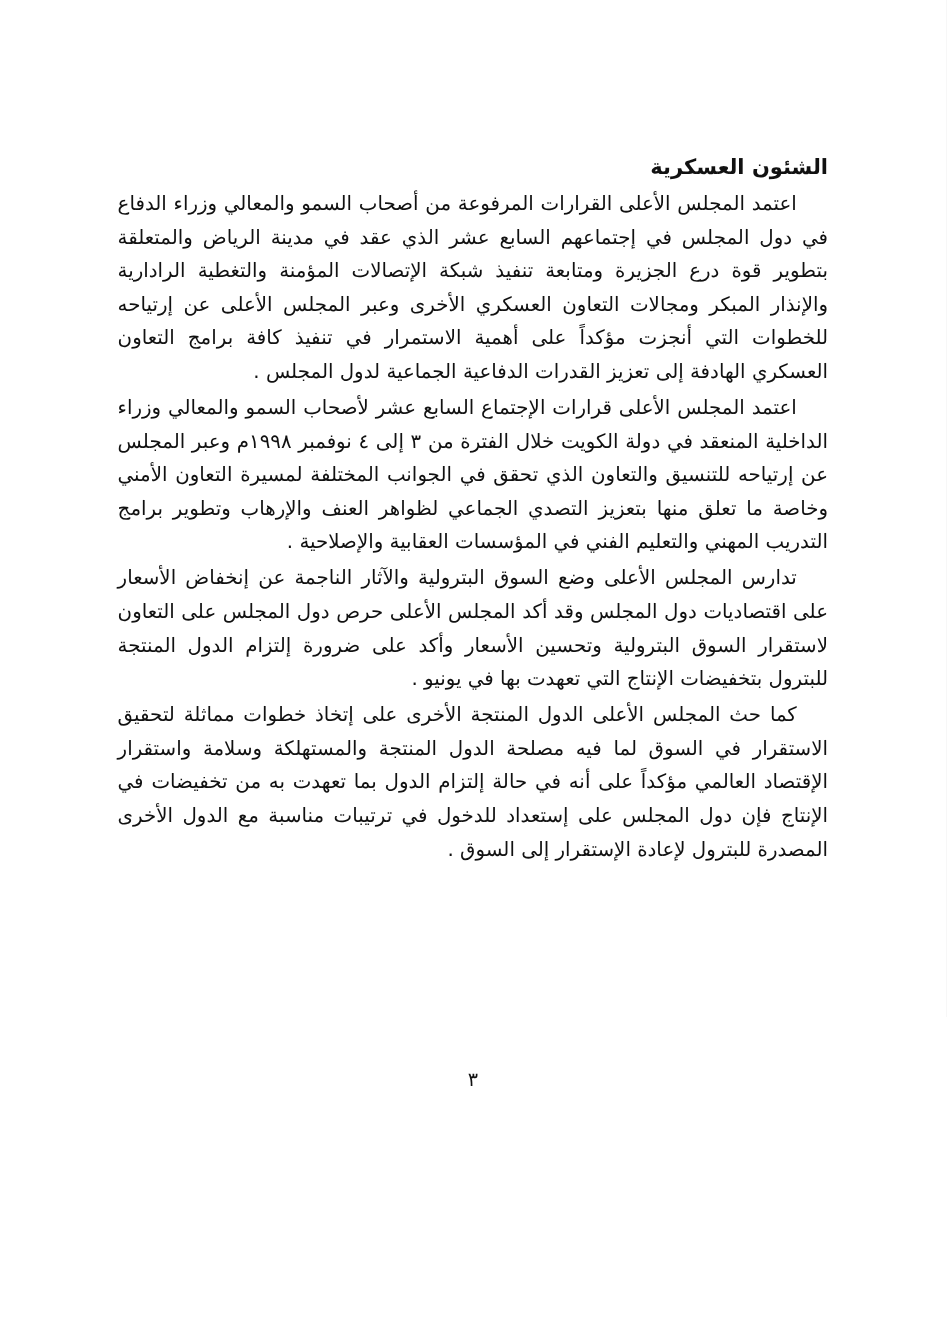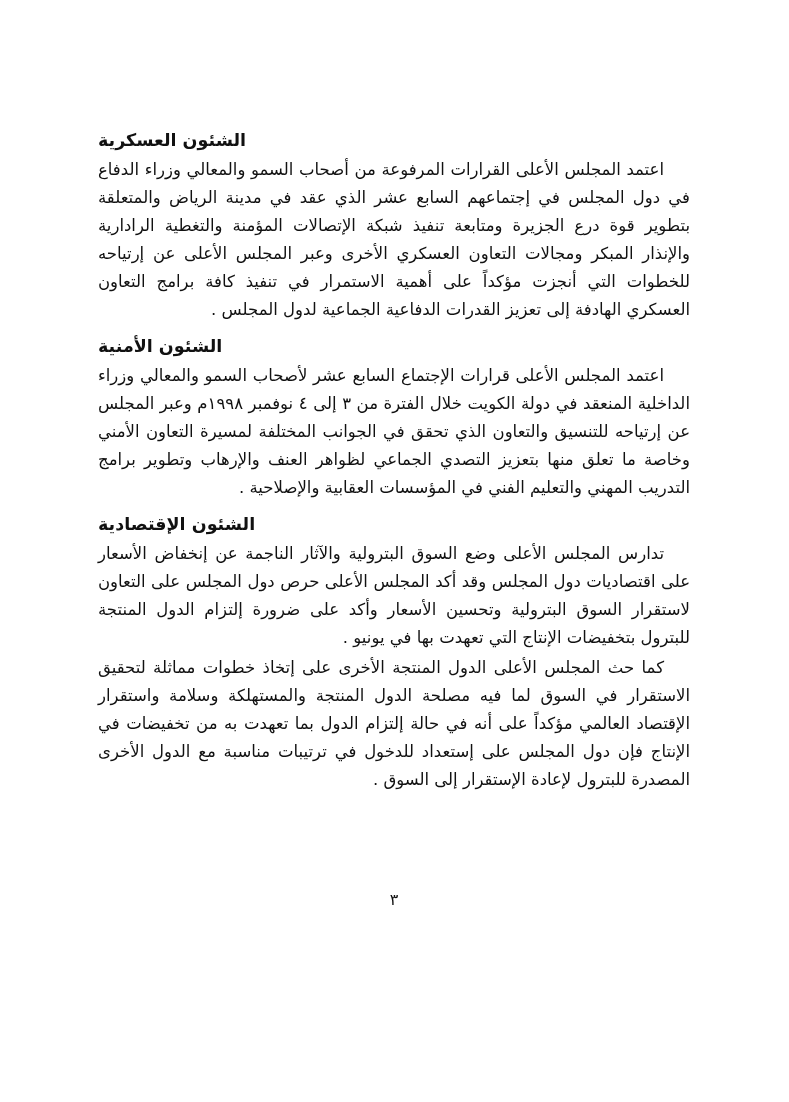--- a/index.html
+++ b/index.html
@@ -30,21 +30,21 @@
     font-size: 16.5px;
     line-height: 28px;
   }
 
   .section-heading {
     font-weight: bold;
     font-size: 17.5px;
     line-height: 24px;
     margin-top: 10px;
     margin-bottom: 4px;
-    text-align: left;
+    text-align: right;
   }
 
   .section-heading:first-child {
     margin-top: 0;
   }
 
   .paragraph {
     text-indent: 26px;
     margin-bottom: 2px;
   }
@@ -62,23 +62,21 @@
 </style>
 </head>
 <body>
 
 <div class="page">
   <div class="content">
 
     <h2 class="section-heading">الشئون العسكرية</h2>
     <p class="paragraph">اعتمد المجلس الأعلى القرارات المرفوعة من أصحاب السمو والمعالي وزراء الدفاع في دول المجلس في إجتماعهم السابع عشر الذي عقد في مدينة الرياض والمتعلقة بتطوير قوة درع الجزيرة ومتابعة تنفيذ شبكة الإتصالات المؤمنة والتغطية الرادارية والإنذار المبكر ومجالات التعاون العسكري الأخرى وعبر المجلس الأعلى عن إرتياحه للخطوات التي أنجزت مؤكداً على أهمية الاستمرار في تنفيذ كافة برامج التعاون العسكري الهادفة إلى تعزيز القدرات الدفاعية الجماعية لدول المجلس .</p>
 
-    <h2 class="section-heading">الشئون الأمنية</h2>
     <p class="paragraph">اعتمد المجلس الأعلى قرارات الإجتماع السابع عشر لأصحاب السمو والمعالي وزراء الداخلية المنعقد في دولة الكويت خلال الفترة من ٣ إلى ٤ نوفمبر ١٩٩٨م وعبر المجلس عن إرتياحه للتنسيق والتعاون الذي تحقق في الجوانب المختلفة لمسيرة التعاون الأمني وخاصة ما تعلق منها بتعزيز التصدي الجماعي لظواهر العنف والإرهاب وتطوير برامج التدريب المهني والتعليم الفني في المؤسسات العقابية والإصلاحية .</p>
 
-    <h2 class="section-heading">الشئون الإقتصادية</h2>
     <p class="paragraph">تدارس المجلس الأعلى وضع السوق البترولية والآثار الناجمة عن إنخفاض الأسعار على اقتصاديات دول المجلس وقد أكد المجلس الأعلى حرص دول المجلس على التعاون لاستقرار السوق البترولية وتحسين الأسعار وأكد على ضرورة إلتزام الدول المنتجة للبترول بتخفيضات الإنتاج التي تعهدت بها في يونيو .</p>
     <p class="paragraph">كما حث المجلس الأعلى الدول المنتجة الأخرى على إتخاذ خطوات مماثلة لتحقيق الاستقرار في السوق لما فيه مصلحة الدول المنتجة والمستهلكة وسلامة واستقرار الإقتصاد العالمي مؤكداً على أنه في حالة إلتزام الدول بما تعهدت به من تخفيضات في الإنتاج فإن دول المجلس على إستعداد للدخول في ترتيبات مناسبة مع الدول الأخرى المصدرة للبترول لإعادة الإستقرار إلى السوق .</p>
 
   </div>
 
   <div class="page-number">٣</div>
 </div>
 
 </body></html>

